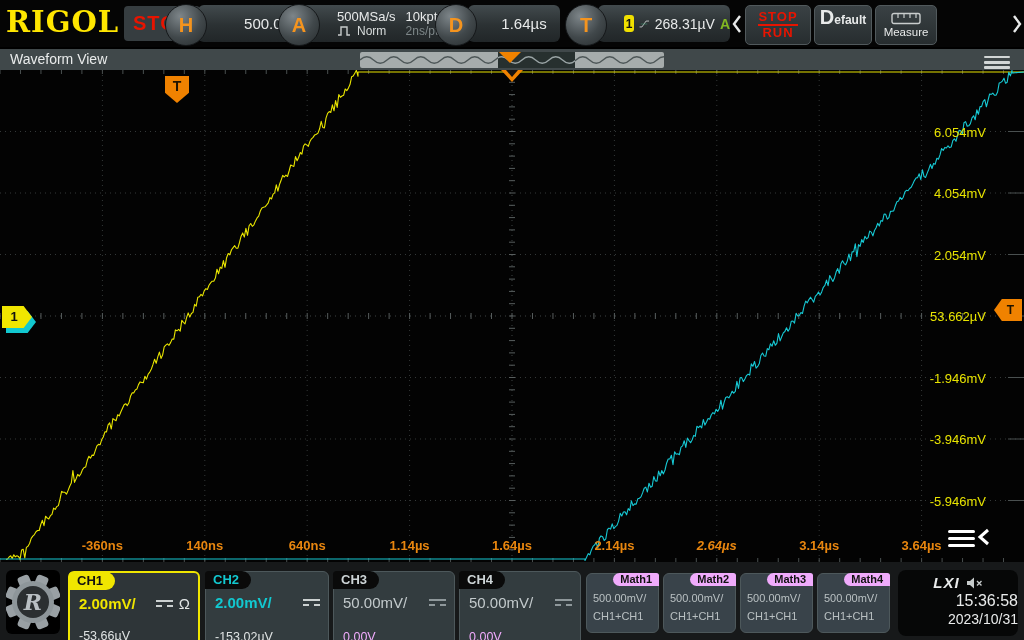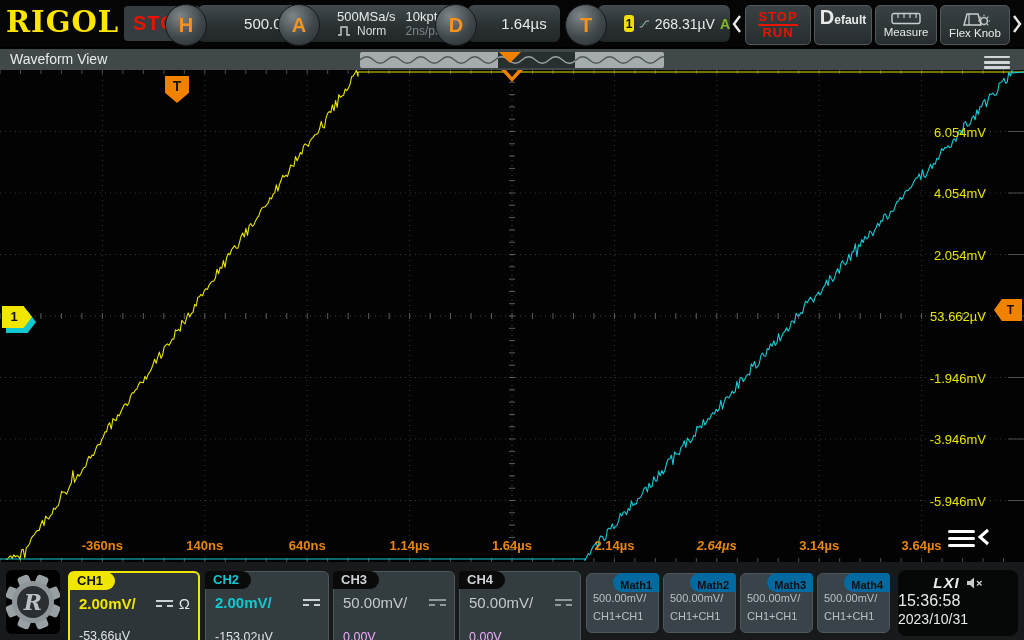--- a/index.html
+++ b/index.html
@@ -95,26 +95,26 @@
   .ch3 .choffset,.ch4 .choffset{color:#f0abfc;}
   .chicons{display:flex;align-items:center;gap:6px;}
   .dc-icon{display:inline-block;width:17px;}
   .dc-icon .t{display:block;height:0;border-top:2px solid #ccd1d1;margin-bottom:3px;}
   .dc-icon .b{display:block;height:0;border-top:2px dashed #ccd1d1;}
   .ohm{color:#e3e7e7;font-size:15px;font-weight:normal;}
   .ch3 .dc-icon .t,.ch4 .dc-icon .t{border-color:#8f989b;}
   .ch3 .dc-icon .b,.ch4 .dc-icon .b{border-color:#8f989b;}
   .mathbox{position:absolute;top:11px;width:73px;height:60px;background:#39434a;
            border:1px solid #4d585b;border-radius:6px;box-sizing:border-box;cursor:pointer;}
-  .mathtab{position:absolute;right:-1px;top:-1px;padding:6px 7px 1px;font-size:11px;font-weight:bold;
-           background:#0369a1;color:#111;border-radius:10px 4px 0 10px;}
+  .mathtab{position:absolute;right:-1px;top:-1px;padding:0 7px 1px;font-size:11px;font-weight:bold;
+           background:#f0abfc;color:#111;border-radius:10px 4px 0 10px;}
   .mathscale{position:absolute;left:6px;top:18px;font-size:11px;color:#b9c0c2;}
   .mathexpr{position:absolute;left:6px;top:36px;font-size:11px;color:#b9c0c2;}
   #lxibox{position:absolute;left:898px;top:8px;width:120px;height:66px;background:#060707;
-          border-radius:8px;text-align:left;color:#e9ebeb;cursor:pointer;}
+          border-radius:8px;text-align:right;color:#e9ebeb;cursor:pointer;}
   #lxibox .r1{margin-top:4px;font-size:15px;display:flex;align-items:center;justify-content:center;gap:6px;}
   #lxibox .lxi{font-style:italic;font-weight:bold;letter-spacing:1px;}
   #lxibox .r2{font-size:16px;line-height:20px;}
   #lxibox .r3{font-size:14px;}
 </style>
 </head>
 <body>
 
 <div id="topbar">
   <div class="brand">RIGOL</div>
@@ -179,29 +179,20 @@
   <div class="tbtn defbtn" style="left:814px;width:56px">
     <span class="big">D</span>
       <span class="small">efault</span>
   </div>
   <div class="tbtn icbtn" style="left:875px;width:60px">
     <svg width="30" height="13" viewBox="0 0 30 13">
       <rect x="1" y="1.5" width="28" height="10" rx="2" fill="none" stroke="#c9cdcd" stroke-width="1.4"></rect>
       <path d="M7 1.5 V6 M13 1.5 V6 M19 1.5 V6 M25 1.5 V6" stroke="#c9cdcd" stroke-width="1.2"></path>
     </svg>
     <span class="lbl">Measure</span>
-  </div>
-  <div class="tbtn icbtn" style="left:940px;width:68px">
-    <svg width="30" height="14" viewBox="0 0 30 14">
-      <path d="M4 13 L7 2 H18 L21 13 Z" fill="none" stroke="#c9cdcd" stroke-width="1.4"></path>
-      <path d="M9 2 V13" stroke="#c9cdcd" stroke-width="1.2"></path>
-      <circle cx="24" cy="9" r="3.4" fill="none" stroke="#c9cdcd" stroke-width="1.4"></circle>
-      <path d="M24 4.4 V2.8 M24 13.6 V15 M28.6 9 H30 M19.4 9 H18 M27.2 5.8 L28.3 4.7 M20.8 12.2 L19.7 13.3 M27.2 12.2 L28.3 13.3 M20.8 5.8 L19.7 4.7" stroke="#c9cdcd" stroke-width="1.1"></path>
-    </svg>
-    <span class="lbl">Flex Knob</span>
   </div>
   <svg class="navarr" style="left:1011px" viewBox="0 0 12 20">
       <polyline points="3,2 9,10 3,18" fill="none" stroke="#e8eaea" stroke-width="2.4"></polyline>
     </svg>
 </div>
 
 <div id="header">
   <div class="title">Waveform View</div>
   <div id="timeline">
     <svg id="tl-base" width="304" height="16">

